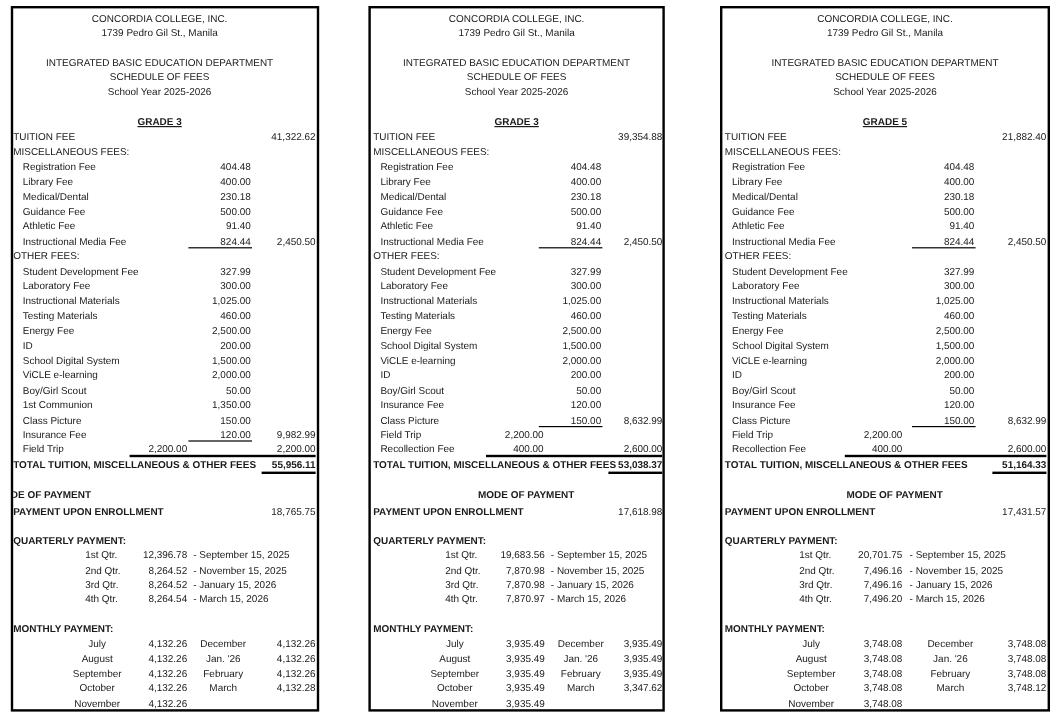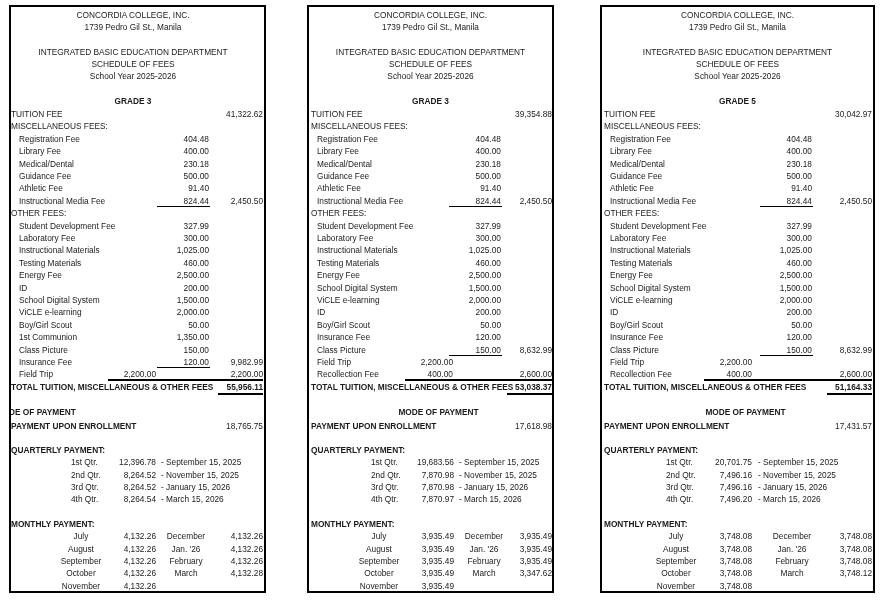--- a/index.html
+++ b/index.html
@@ -9,21 +9,21 @@
   #p0 { left:9px; top:5px; width:257px; height:588px; }
   #p1 { left:307px; top:5px; width:247px; height:588px; }
   #p2 { left:600px; top:5px; width:275px; height:588px; }
   .inner { position:absolute; top:-5px; height:600px; }
   #p0 .inner { left:-10px; width:264px; }
   #p1 .inner { left:-2px; width:247px; }
   #p2 .inner { left:-2px; width:275px; }
   .t { position:absolute; white-space:nowrap; line-height:11px; }
   .c { left:0; right:0; text-align:center; }
   .b { font-weight:bold; }
-  .u { }
+  .u { text-decoration:underline; }
   .ul { position:absolute; height:1.2px; background:#000; }
   .ul2 { position:absolute; height:2px; background:#000; }
 </style>
 </head>
 <body>
 
 <div class="panel" id="p0">
     <div class="inner">
       <div class="t c" style="top: 8px;">CONCORDIA COLLEGE, INC.</div>
       <div class="t c" style="top: 20px;">1739 Pedro Gil St., Manila</div>
@@ -217,21 +217,21 @@
   </div>
 <div class="panel" id="p2">
     <div class="inner">
       <div class="t c" style="top: 8px;">CONCORDIA COLLEGE, INC.</div>
       <div class="t c" style="top: 20px;">1739 Pedro Gil St., Manila</div>
       <div class="t c" style="top: 45px;">INTEGRATED BASIC EDUCATION DEPARTMENT</div>
       <div class="t c" style="top: 57px;">SCHEDULE OF FEES</div>
       <div class="t c" style="top: 69px;">School Year 2025-2026</div>
       <div class="t b u" style="top: 94px; left: 87.5px; width: 100px; text-align: center;">GRADE 5</div>
       <div class="t" style="top: 107px; left: 4px;">TUITION FEE</div>
-      <div class="t" style="top: 107px; right: 3px; text-align: right;">30,042.97</div>
+      <div class="t" style="top: 107px; right: 3px; text-align: right;">21,882.40</div>
       <div class="t" style="top: 119.4px; left: 4px;">MISCELLANEOUS FEES:</div>
       <div class="t" style="top: 131.8px; left: 10px;">Registration Fee</div>
       <div class="t" style="top: 131.8px; right: 63px; text-align: right;">404.48</div>
       <div class="t" style="top: 144.2px; left: 10px;">Library Fee</div>
       <div class="t" style="top: 144.2px; right: 63px; text-align: right;">400.00</div>
       <div class="t" style="top: 156.6px; left: 10px;">Medical/Dental</div>
       <div class="t" style="top: 156.6px; right: 63px; text-align: right;">230.18</div>
       <div class="t" style="top: 169px; left: 10px;">Guidance Fee</div>
       <div class="t" style="top: 169px; right: 63px; text-align: right;">500.00</div>
       <div class="t" style="top: 181.4px; left: 10px;">Athletic Fee</div>

